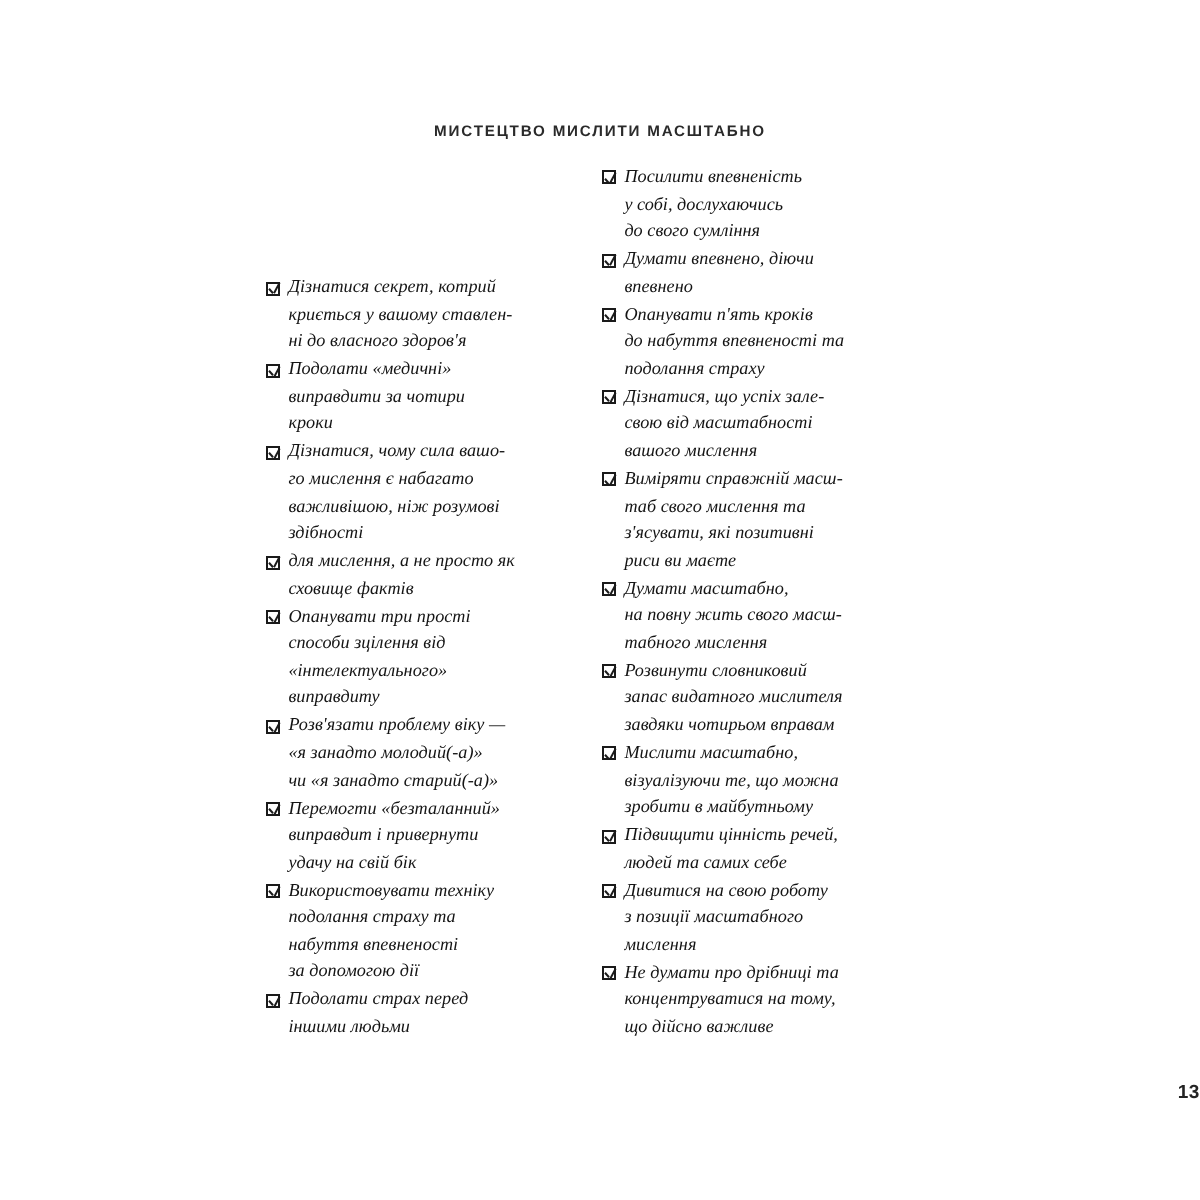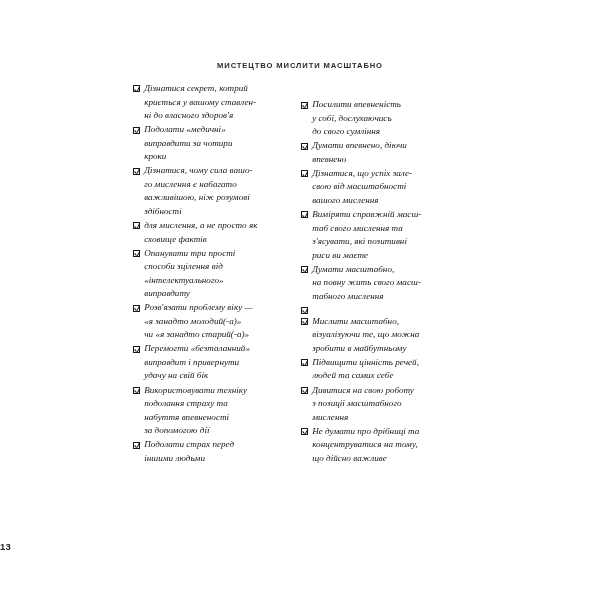--- a/index.html
+++ b/index.html
@@ -114,21 +114,21 @@
     display: block;
     white-space: nowrap;
   }
 
   
   .folio {
     position: absolute;
     left: 0;
     top: 541px;
     width: 600px;
-    text-align: left;
+    text-align: right;
     font-family: "Liberation Sans", "DejaVu Sans", sans-serif;
     font-size: 9.5px;
     font-weight: 700;
     color: #242424;
     letter-spacing: 0.3px;
   }
 </style>
 </head>
 <body>
 
@@ -224,20 +224,28 @@
         <div class="check-item">
           <span class="cbox"></span>
           <span class="ctext">
             <span class="ln">Думати впевнено, діючи</span>
             <span class="ln">впевнено</span>
           </span>
         </div>
         <div class="check-item">
           <span class="cbox"></span>
           <span class="ctext">
+            <span class="ln">Опанувати п'ять кроків</span>
+            <span class="ln">до набуття впевненості та</span>
+            <span class="ln">подолання страху</span>
+          </span>
+        </div>
+        <div class="check-item">
+          <span class="cbox"></span>
+          <span class="ctext">
             <span class="ln">Дізнатися, що успіх зале-</span>
             <span class="ln">свою від масштабності</span>
             <span class="ln">вашого мислення</span>
           </span>
         </div>
         <div class="check-item">
           <span class="cbox"></span>
           <span class="ctext">
             <span class="ln">Виміряти справжній масш-</span>
             <span class="ln">таб свого мислення та</span>
@@ -248,20 +256,25 @@
         <div class="check-item">
           <span class="cbox"></span>
           <span class="ctext">
             <span class="ln">Думати масштабно,</span>
             <span class="ln">на повну жить свого масш-</span>
             <span class="ln">табного мислення</span>
           </span>
         </div>
         <div class="check-item">
           <span class="cbox"></span>
+          <span class="ctext">
+            <span class="ln">Розвинути словниковий</span>
+            <span class="ln">запас видатного мислителя</span>
+            <span class="ln">завдяки чотирьом вправам</span>
+          </span>
         </div>
         <div class="check-item">
           <span class="cbox"></span>
           <span class="ctext">
             <span class="ln">Мислити масштабно,</span>
             <span class="ln">візуалізуючи те, що можна</span>
             <span class="ln">зробити в майбутньому</span>
           </span>
         </div>
         <div class="check-item">

